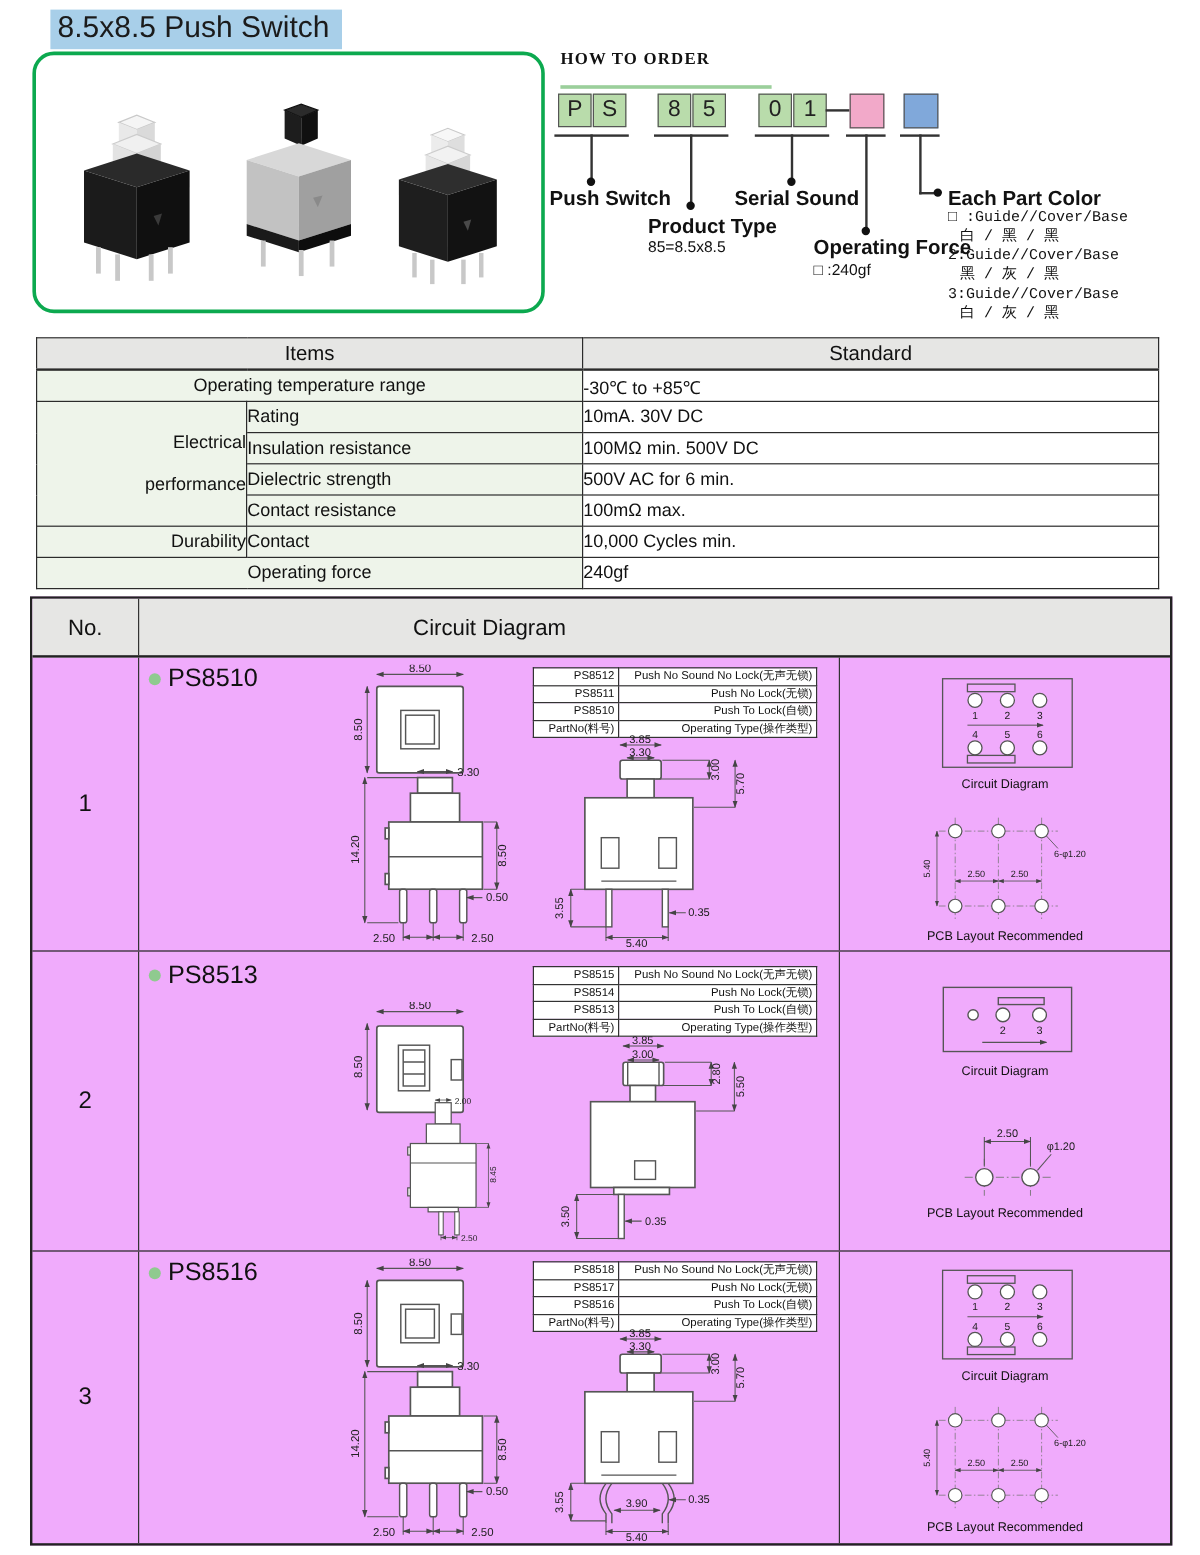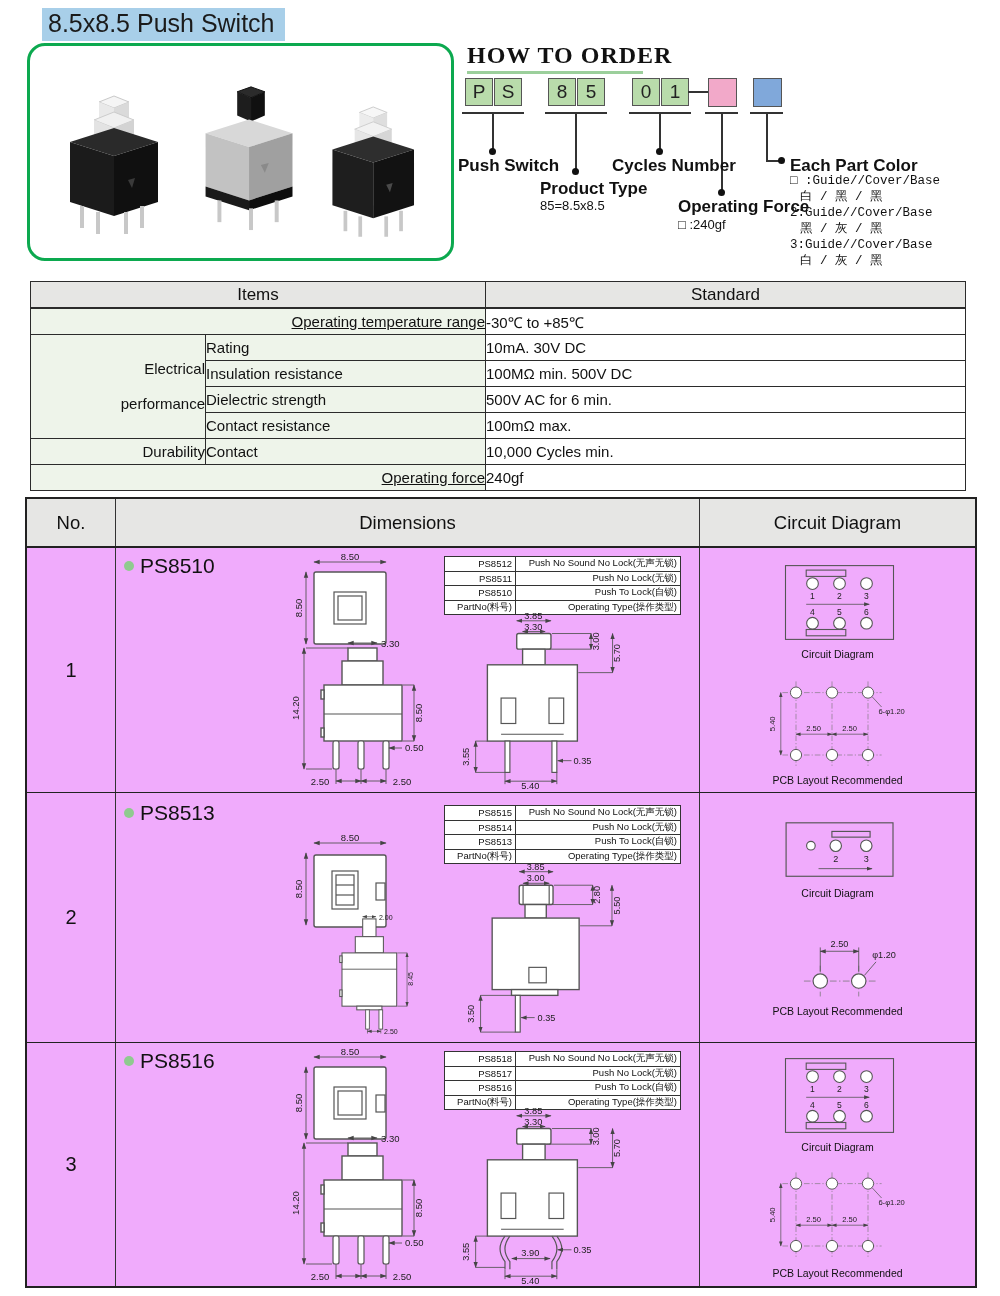--- a/index.html
+++ b/index.html
@@ -3,39 +3,39 @@
 <meta charset="utf-8">
 <style>
   html,body{margin:0;padding:0;background:#fff;}
   body{width:1000px;height:1296px;position:relative;font-family:"Liberation Sans",sans-serif;color:#111;}
   .abs{position:absolute;}
   
   .title-bar{left:42px;top:8px;background:#a8cfe9;color:#1b1b1b;font-size:25px;padding:1px 10px 3px 6px;}
   
   .hero{left:27px;top:43px;width:421px;height:212px;border:3px solid #0ca94f;border-radius:18px;background:#fff;}
   
-  .hto-title{left:467px;top:42px;font-family:"Liberation Serif",serif;font-weight:bold;font-size:24px;letter-spacing:1px;}
+  .hto-title{left:467px;top:42px;font-family:"Liberation Serif",serif;font-weight:bold;font-size:14px;letter-spacing:1px;}
   .hto-underline{left:467px;top:71px;width:176px;height:3px;background:#9bcf9b;}
   .codebox{width:26px;height:26px;border:1.5px solid #555;font-size:19px;display:flex;align-items:center;justify-content:center;color:#222;background:#b9dcab;top:78px;}
   .codebox.pink{background:#f2a9c9;width:27px;height:27px;}
   .codebox.blue{background:#80a8da;width:27px;height:27px;}
   .grp-line{height:2px;background:#333;top:112px;}
   .stem{width:1.5px;background:#333;}
   .hline{height:1.5px;background:#333;}
   .dot{width:7px;height:7px;border-radius:50%;background:#111;}
   .lbl{font-weight:bold;font-size:17px;}
   .sub{font-size:13px;}
   .clrline{font-size:12.5px;line-height:15px;font-family:Liberation Mono, monospace;}
   
   table.spec{left:30px;top:281px;border-collapse:collapse;table-layout:fixed;position:absolute;background:#fff;}
   table.spec td,table.spec th{border:1.3px solid #2b2b2b;height:25px;font-weight:normal;font-size:15px;padding:0;}
   table.spec th{background:#e6e6e4;font-size:17px;border-bottom-width:2px;}
   .sg{background:#eef4ea;}
   .lab{text-align:left;padding-left:12px;}
-  .span2{text-align:right;padding-left:38px;text-decoration:underline;}
+  .span2{text-align:center;padding-left:38px;}
   .ctr{text-align:right;margin-top:24px;}
   .val{text-align:left;padding-left:88px;background:#fff;}
   .twoline{line-height:2.3;}
   
   .mt{left:25px;top:497px;width:948px;border:2.5px solid #222;background:#f0abfc;}
   .mt-h{display:grid;grid-template-columns:89px 584px auto;height:47px;background:#e6e6e4;border-bottom:2px solid #222;}
   .mt-h div{display:flex;align-items:center;justify-content:center;font-size:18.5px;border-right:1.5px solid #333;}
   .mt-h div:last-child{border-right:none;}
   .mt-row{display:grid;grid-template-columns:89px 584px auto;border-bottom:1.5px solid #222;}
   .mt-row:last-child{border-bottom:none;}
@@ -139,21 +139,21 @@
   <div class="abs dot" style="left:656px;top:148px"></div>
   <div class="abs stem" style="left:721px;top:112px;height:79px"></div>
   <div class="abs dot" style="left:718px;top:189px"></div>
   <div class="abs stem" style="left:766px;top:112px;height:50px"></div>
   <div class="abs hline" style="left:766px;top:160px;width:14px"></div>
   <div class="abs dot" style="left:778px;top:157px"></div>
 
   <div class="abs lbl" style="left:458px;top:156px">Push Switch</div>
   <div class="abs lbl" style="left:540px;top:179px">Product Type</div>
   <div class="abs sub" style="left:540px;top:198px">85=8.5x8.5</div>
-  <div class="abs lbl" style="left:612px;top:156px">Cycles Number</div>
+  <div class="abs lbl" style="left:612px;top:156px">Serial Sound</div>
   <div class="abs lbl" style="left:678px;top:197px">Operating Force</div>
   <div class="abs sub" style="left:678px;top:217px">□ :240gf</div>
   <div class="abs lbl" style="left:790px;top:156px">Each Part Color</div>
   <div class="abs clrline" style="left:790px;top:174px">□ :Guide//Cover/Base</div>
   <div class="abs clrline" style="left:800px;top:190px">白 / 黑 / 黑</div>
   <div class="abs clrline" style="left:790px;top:206px">2:Guide//Cover/Base</div>
   <div class="abs clrline" style="left:800px;top:222px">黑 / 灰 / 黑</div>
   <div class="abs clrline" style="left:790px;top:238px">3:Guide//Cover/Base</div>
   <div class="abs clrline" style="left:800px;top:254px">白 / 灰 / 黑</div>
 </div>
@@ -198,21 +198,20 @@
   <tr>
     <td colspan="2" class="sg span2">Operating force</td>
     <td class="val">240gf</td>
   </tr>
 </tbody>
   </table>
 
 <div class="abs mt">
   <div class="mt-h">
     <div>No.</div>
-    <div>Dimensions</div>
     <div>Circuit Diagram</div>
   </div>
 
   <div class="mt-row" style="height:244px">
     <div class="mt-no">1</div>
     <div class="mt-dim">
       <div class="plabel" style="left:8px;top:6px">
           <span class="bullet"></span>
           <span>PS8510</span>
         </div>

